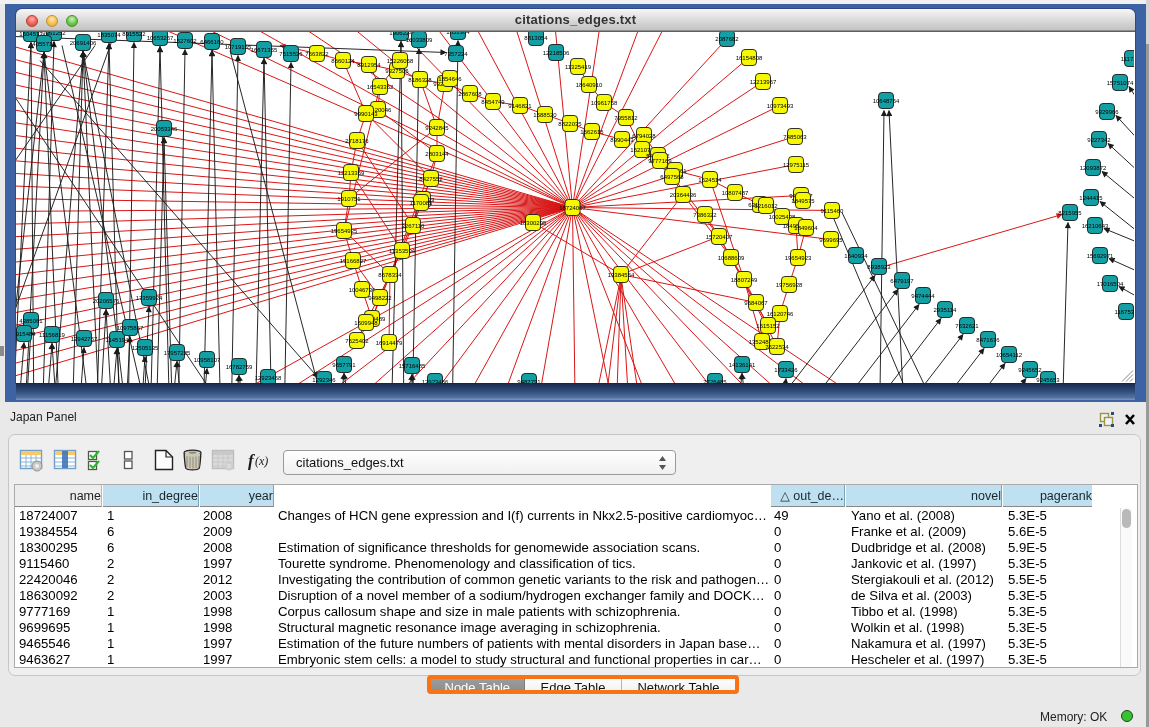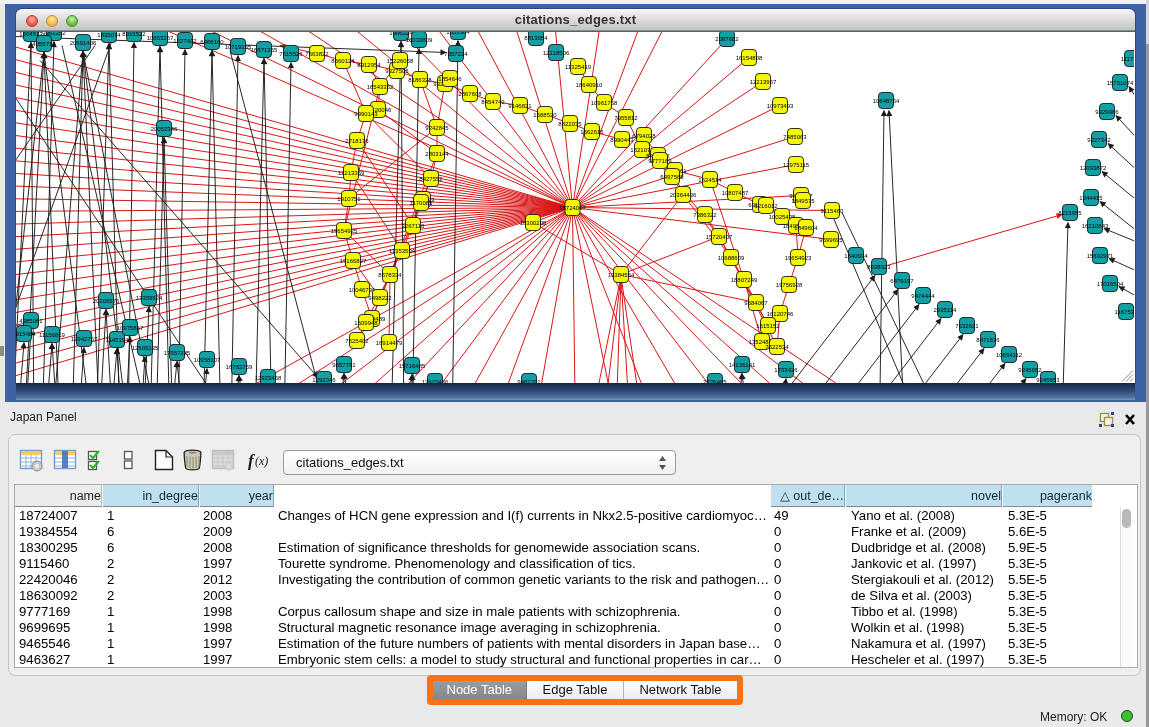--- a/index.html
+++ b/index.html
@@ -35,21 +35,21 @@
 .hd{position:absolute;top:0;height:22px;font-size:12.5px;color:#16282e;text-align:right;line-height:22px;background:#bfe0f0;border-right:1px solid #7ba4b8;border-bottom:1px solid #888}
 #tbody{position:absolute;left:0;top:23px;width:1122px;font-size:13.2px;color:#000}
 .tr{position:relative;height:16px;line-height:16px;white-space:nowrap}
 .tr div{position:absolute;overflow:hidden}
 .c0{left:4px;width:84px}.c1{left:92px;width:92px}.c2{left:188px;width:70px}
 .c3{left:263px;width:492px}.c4{left:759px;width:70px}.c5{left:836px;width:153px}
 .c6{left:993px;width:86px}
 #vscroll{position:absolute;right:5px;top:23px;width:12px;height:159px;background:#fafafa;border-left:1px solid #ddd}
 #vthumb{position:absolute;left:1px;top:1px;width:9px;height:19px;background:#b9b9b9;border-radius:5px}
 
-#tabs{left:427px;top:675px;height:30px;border:6px solid #f97316;border-radius:4px;overflow:hidden;display:flex;font-size:13px}
+#tabs{left:427px;top:675px;height:19px;border:4px solid #f97316;border-radius:4px;overflow:hidden;display:flex;font-size:13px}
 .tab{height:19px;line-height:18px;background:linear-gradient(#fdfdfd,#ececec);color:#111;border-right:1px solid #b5b5b5}
 .tab.sel{background:linear-gradient(#9c9c9c,#858585);color:#fff;border-right:1px solid #7c7c7c}
 .tab:last-child{border-right:none}
 #memlbl{left:1040px;top:710px;width:76px;font-size:12px;color:#222}
 #memdot{left:1121px;top:710px;width:12px;height:12px;border-radius:50%;background:#35c42f;border:1.5px solid #1e441c}
 </style></head>
 <body>
 <div id="root">
 <div class="abs" id="topstrip"></div>
 <div class="abs" id="bluepanel"></div>
@@ -727,20 +727,21 @@
           <div class="c2">2012</div>
           <div class="c3">Investigating the contribution of common genetic variants to the risk and pathogen…</div>
           <div class="c4">0</div>
           <div class="c5">Stergiakouli et al. (2012)</div>
           <div class="c6">5.5E-5</div>
         </div>
 <div class="tr">
           <div class="c0">18630092</div>
           <div class="c1">2</div>
           <div class="c2">2003</div>
+          <div class="c3">Disruption of a novel member of a sodium/hydrogen exchanger family and DOCK…</div>
           <div class="c4">0</div>
           <div class="c5">de Silva et al. (2003)</div>
           <div class="c6">5.3E-5</div>
         </div>
 <div class="tr">
           <div class="c0">9777169</div>
           <div class="c1">1</div>
           <div class="c2">1998</div>
           <div class="c3">Corpus callosum shape and size in male patients with schizophrenia.</div>
           <div class="c4">0</div>

